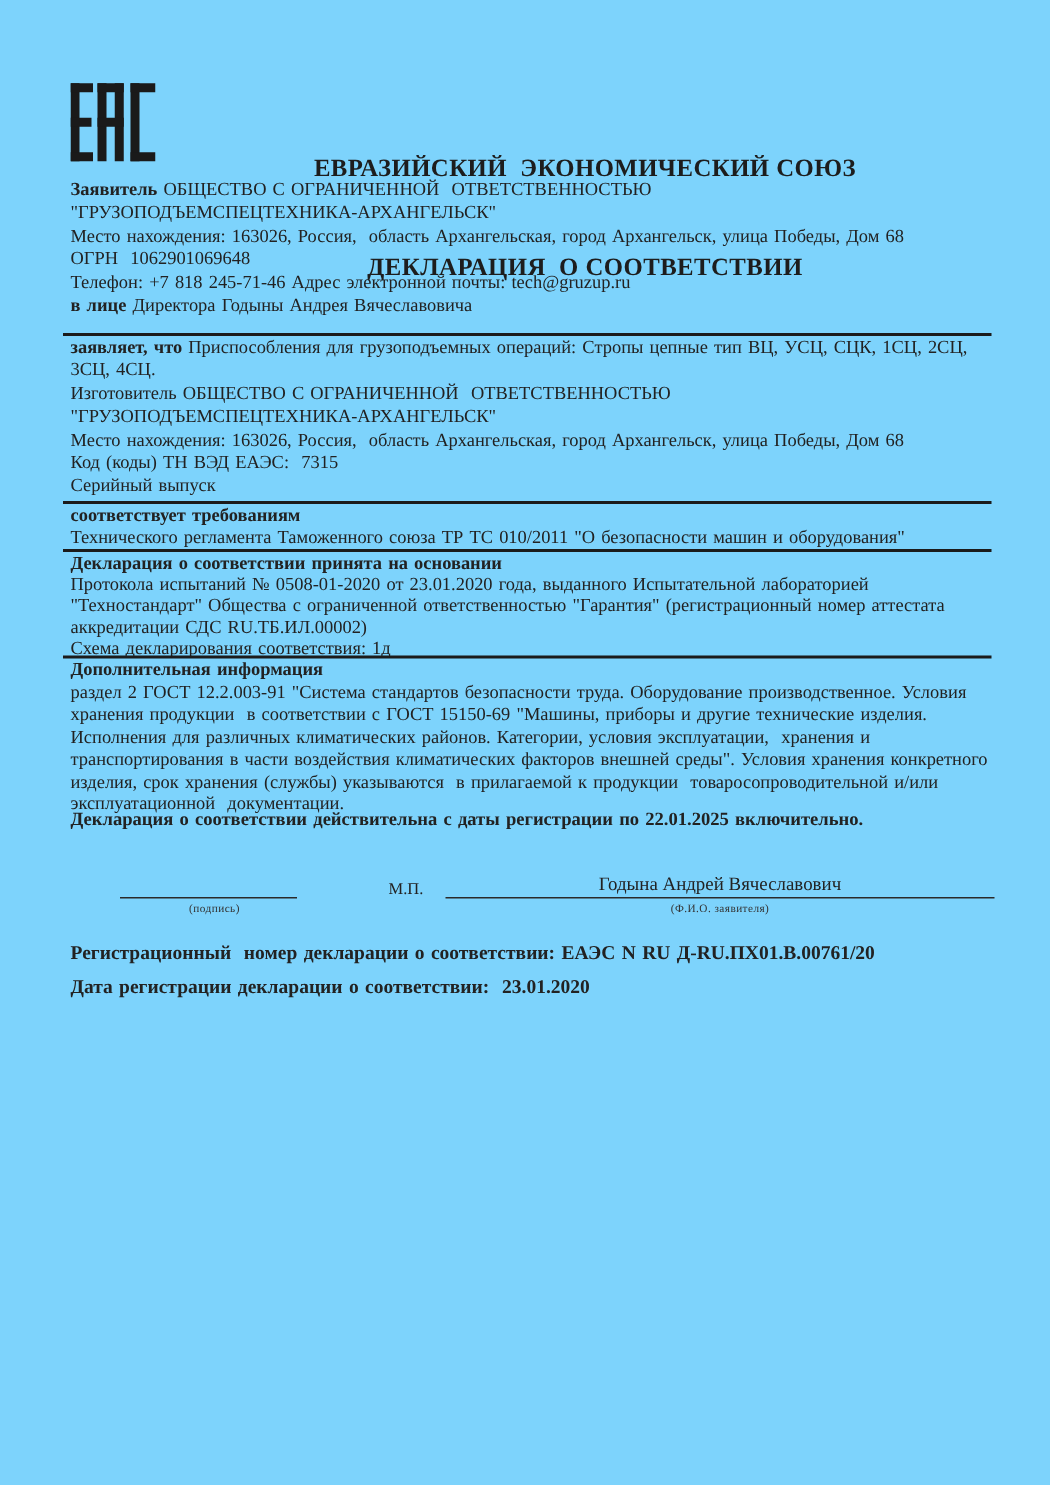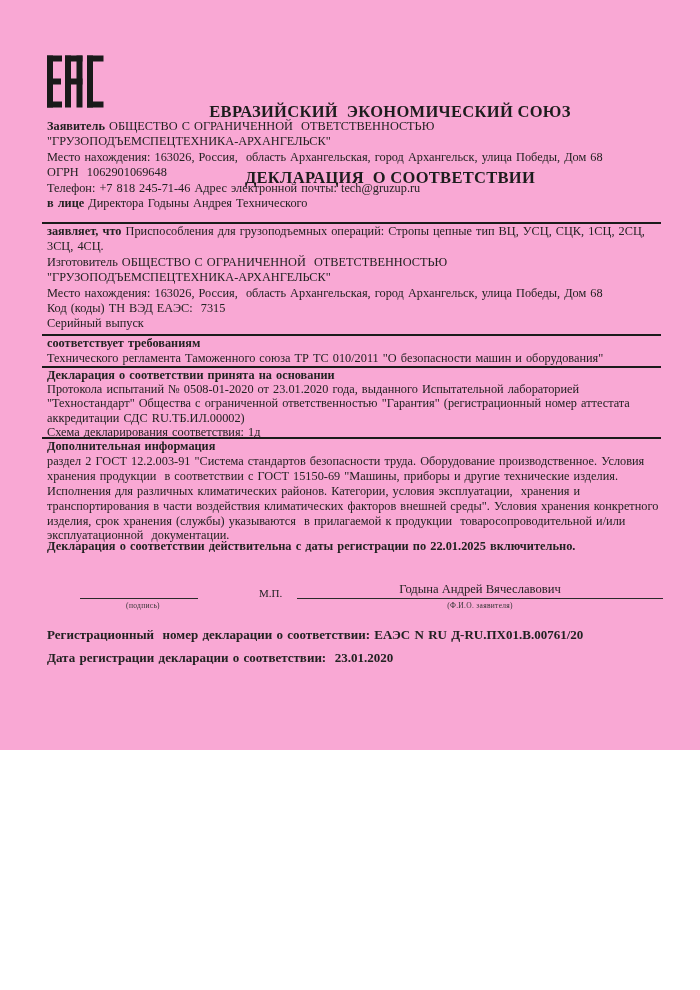--- a/index.html
+++ b/index.html
@@ -1,17 +1,17 @@
 <!DOCTYPE html>
 <html><head>
 <meta charset="utf-8">
 <style>
   html,body { margin:0; padding:0; background:#ffffff; }
   .page {
-    position:relative; width:700px; height:750px; background:#f9a8d4;
+    position:relative; width:700px; height:990px; background:#7dd3fc;
     font-family:"Liberation Serif", serif; color:#222222; overflow:hidden;
   }
   .logo { position:absolute; left:47px; top:55px; width:57px; height:53px; }
   .title {
     position:absolute; left:120px; top:57px; width:540px;
     text-align:center; font-weight:bold; font-size:16.5px; line-height:22px;
     letter-spacing:0.3px; white-space:pre-wrap; color:#1d1d1d;
   }
   .sec { position:absolute; left:42px; width:619px; font-size:12.3px; }
   .ln { padding-left:5px; white-space:pre-wrap; word-spacing:1px; }
@@ -60,21 +60,21 @@
     <div>ЕВРАЗИЙСКИЙ  ЭКОНОМИЧЕСКИЙ СОЮЗ</div>
     <div>ДЕКЛАРАЦИЯ  О СООТВЕТСТВИИ</div>
   </div>
 
   <div class="sec lh154" style="top:119px">
     <div class="ln"><b>Заявитель </b><span>ОБЩЕСТВО С ОГРАНИЧЕННОЙ  ОТВЕТСТВЕННОСТЬЮ</span></div>
     <div class="ln">"ГРУЗОПОДЪЕМСПЕЦТЕХНИКА-АРХАНГЕЛЬСК"</div>
     <div class="ln">Место нахождения: 163026, Россия,  область Архангельская, город Архангельск, улица Победы, Дом 68</div>
     <div class="ln">ОГРН  1062901069648</div>
     <div class="ln">Телефон: +7 818 245-71-46 Адрес электронной почты: tech@gruzup.ru</div>
-    <div class="ln"><b>в лице </b><span>Директора Годыны Андрея Технического</span></div>
+    <div class="ln"><b>в лице </b><span>Директора Годыны Андрея Вячеславовича</span></div>
   </div>
 
   <div class="rule" style="top:222px"></div>
 
   <div class="sec lh154" style="top:224px">
     <div class="ln"><b>заявляет, что </b><span>Приспособления для грузоподъемных операций: Стропы цепные тип ВЦ, УСЦ, СЦК, 1СЦ, 2СЦ, 3СЦ, 4СЦ.</span></div>
     <div class="ln">Изготовитель ОБЩЕСТВО С ОГРАНИЧЕННОЙ  ОТВЕТСТВЕННОСТЬЮ</div>
     <div class="ln">"ГРУЗОПОДЪЕМСПЕЦТЕХНИКА-АРХАНГЕЛЬСК"</div>
     <div class="ln">Место нахождения: 163026, Россия,  область Архангельская, город Архангельск, улица Победы, Дом 68</div>
     <div class="ln">Код (коды) ТН ВЭД ЕАЭС:  7315</div>

